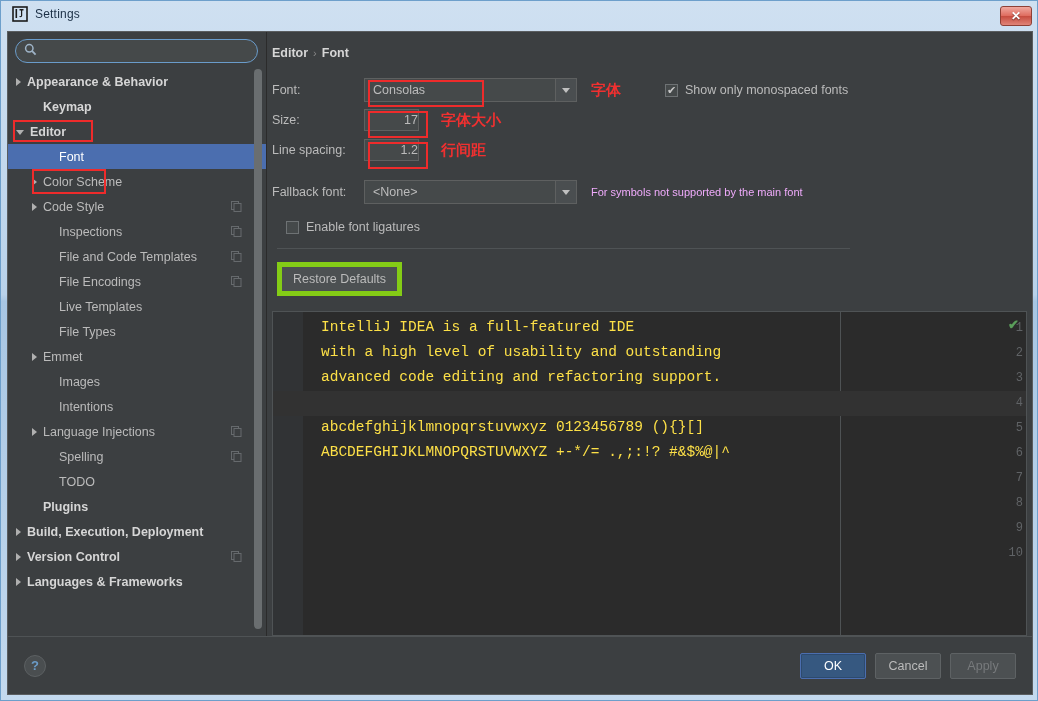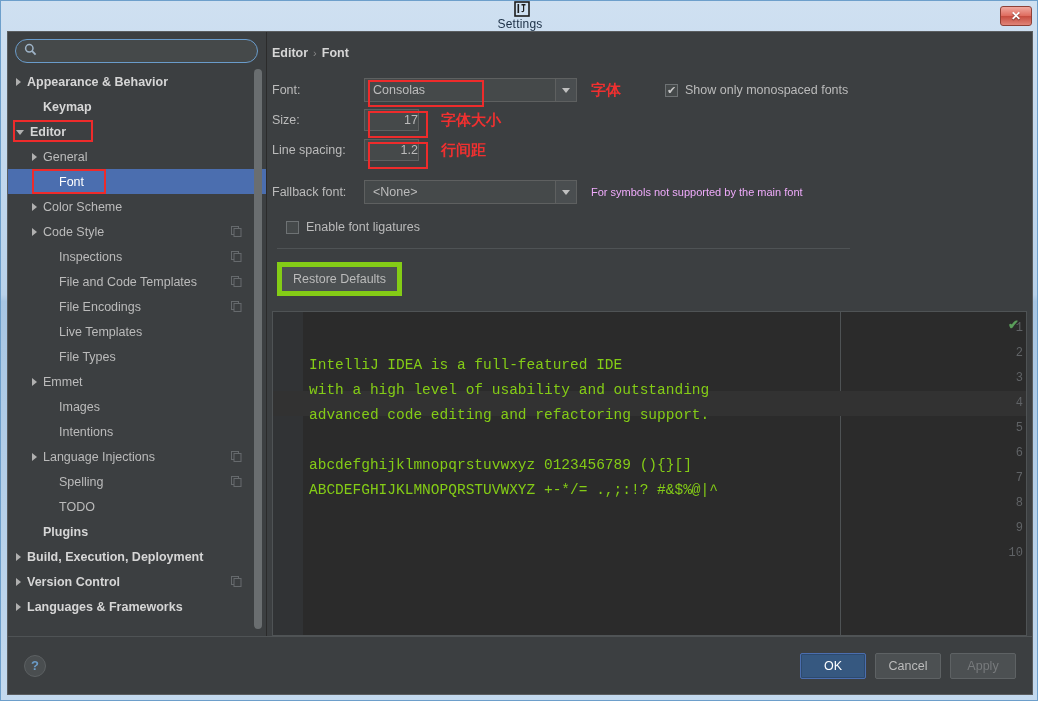--- a/index.html
+++ b/index.html
@@ -12,21 +12,21 @@
   
   #window {
     position: relative;
     width: 1038px; height: 701px;
     background: linear-gradient(180deg,#cfe0f1 0%, #b9d2ea 42%, #a8c6e3 43%, #c3d9ee 100%);
     border: 1px solid #6d9fcb;
     padding: 0;
   }
   #titlebar {
     position: absolute; left: 0; top: 0; width: 1038px; height: 26px;
-    display: flex; align-items: center; flex-direction: column;
+    display: flex; align-items: center;
   }
   #app-icon {
     width: 16px; height: 16px; margin-left: 11px; margin-right: 7px;
     position: relative; flex: none;
   }
   #title-text {
     font-size: 12px; color: #1b2f45; letter-spacing: .2px;
   }
   #close-btn {
     position: absolute; right: 7px; top: 5px;
@@ -170,22 +170,22 @@
   }
   #gutter {
     position: absolute; left: 0; top: 0; bottom: 0; width: 30px;
     background: #313335;
   }
   .ln {
     position: absolute; right: 3px; font-size: 12px; color: #606366;
     font-family: "Liberation Mono", monospace;
   }
   .code-line {
-    position: absolute; left: 36px; font-size: 14.5px; color: #84cc16;
-    font-family: "Liberation Mono", monospace; white-space: pre; margin-top: 38px;
+    position: absolute; left: 48px; font-size: 14.5px; color: #fde047;
+    font-family: "Liberation Mono", monospace; white-space: pre;
   }
   .caret-line {
     position: absolute; left: 0; right: 0; height: 25px; background: #323232;
   }
   #margin-guide {
     position: absolute; top: 0; bottom: 0; left: 567px; width: 1px;
     background: #4e5254;
   }
   #ok-check {
     position: absolute; right: 7px; top: 5px; font-size: 13px;
@@ -257,24 +257,20 @@
                 <span class="arrow "></span>
                 <span>Appearance &amp; Behavior</span>
               </div>
               <div class="tree-row bold" style="padding-left: 24px;">
                 <span class="arrow blank"></span>
                 <span>Keymap</span>
               </div>
               <div class="tree-row bold" style="padding-left: 8px;">
                 <span class="arrow down"></span>
                 <span>Editor</span>
-              </div>
-              <div class="tree-row" style="padding-left: 24px;">
-                <span class="arrow "></span>
-                <span>General</span>
               </div>
               <div class="tree-row selected" style="padding-left: 40px;">
                 <span class="arrow blank"></span>
                 <span>Font</span>
               </div>
               <div class="tree-row" style="padding-left: 24px;">
                 <span class="arrow "></span>
                 <span>Color Scheme</span>
               </div>
               <div class="tree-row" style="padding-left: 24px;">

